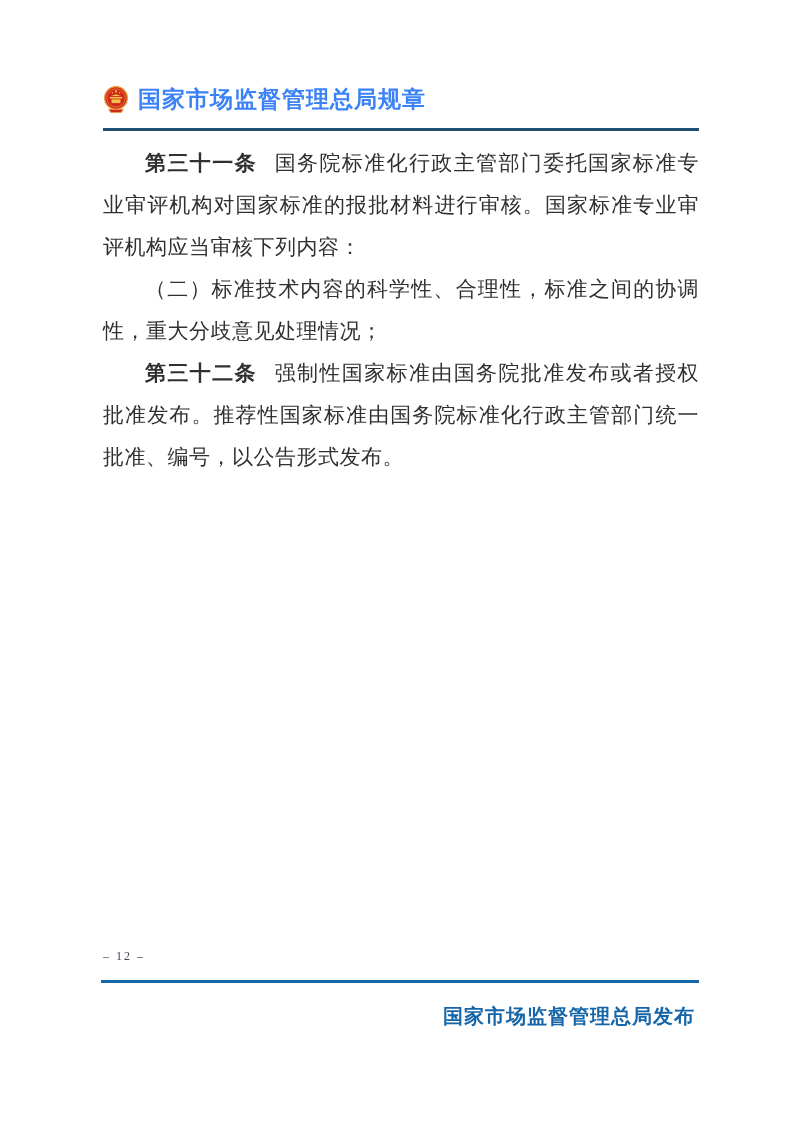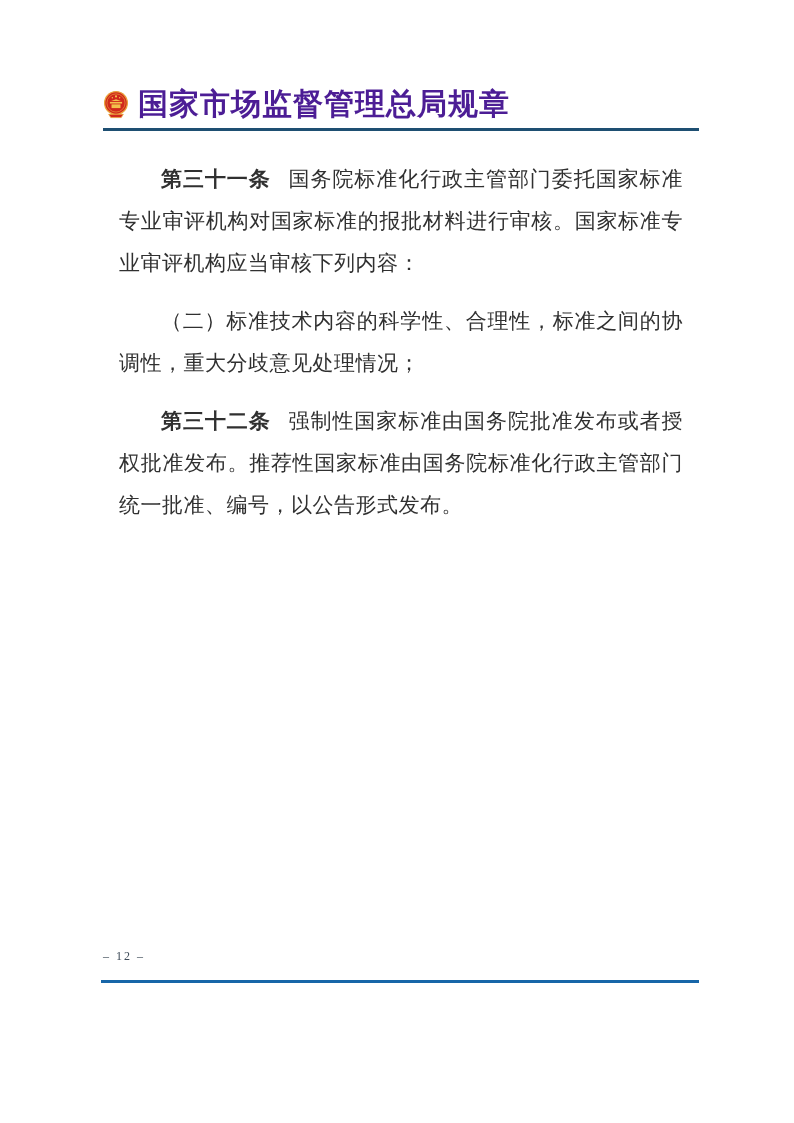--- a/index.html
+++ b/index.html
@@ -28,23 +28,23 @@
   }
   .emblem {
     width: 26px;
     height: 30px;
     flex: 0 0 auto;
     display: block;
   }
   .doc-header-title {
     font-family: "Liberation Sans", "DejaVu Sans", sans-serif;
     font-weight: bold;
-    font-size: 30px;
+    font-size: 23px;
     letter-spacing: 1px;
-    color: #4c1d95;
+    color: #3b82f6;
     white-space: nowrap;
   }
   .header-rule {
     position: absolute;
     left: 103px;
     top: 128px;
     width: 596px;
     height: 3px;
     background: #1e4f72;
   }
@@ -55,21 +55,21 @@
     left: 103px;
     top: 142px;
     width: 596px;
     font-size: 21px;
     line-height: 42px;
     color: #303030;
     letter-spacing: 0.5px;
     text-align: justify;
   }
   .doc-body p {
-    margin: 16px;
+    margin: 0;
     text-indent: 2em;
   }
   .article-lead {
     font-weight: bold;
     margin-right: 0.85em;
   }
 
   
   .page-number {
     position: absolute;
@@ -126,14 +126,15 @@
   <div class="header-rule"></div>
 
   <div class="doc-body">
     <p><strong class="article-lead">第三十一条</strong><span>国务院标准化行政主管部门委托国家标准专业审评机构对国家标准的报批材料进行审核。国家标准专业审评机构应当审核下列内容：</span></p>
     <p><span>（二）标准技术内容的科学性、合理性，标准之间的协调性，重大分歧意见处理情况；</span></p>
     <p><strong class="article-lead">第三十二条</strong><span>强制性国家标准由国务院批准发布或者授权批准发布。推荐性国家标准由国务院标准化行政主管部门统一批准、编号，以公告形式发布。</span></p>
   </div>
 
   <div class="page-number">– 12 –</div>
   <div class="footer-rule"></div>
+  <div class="footer-publisher">国家市场监督管理总局发布</div>
 
 </div>
 
 </body></html>

